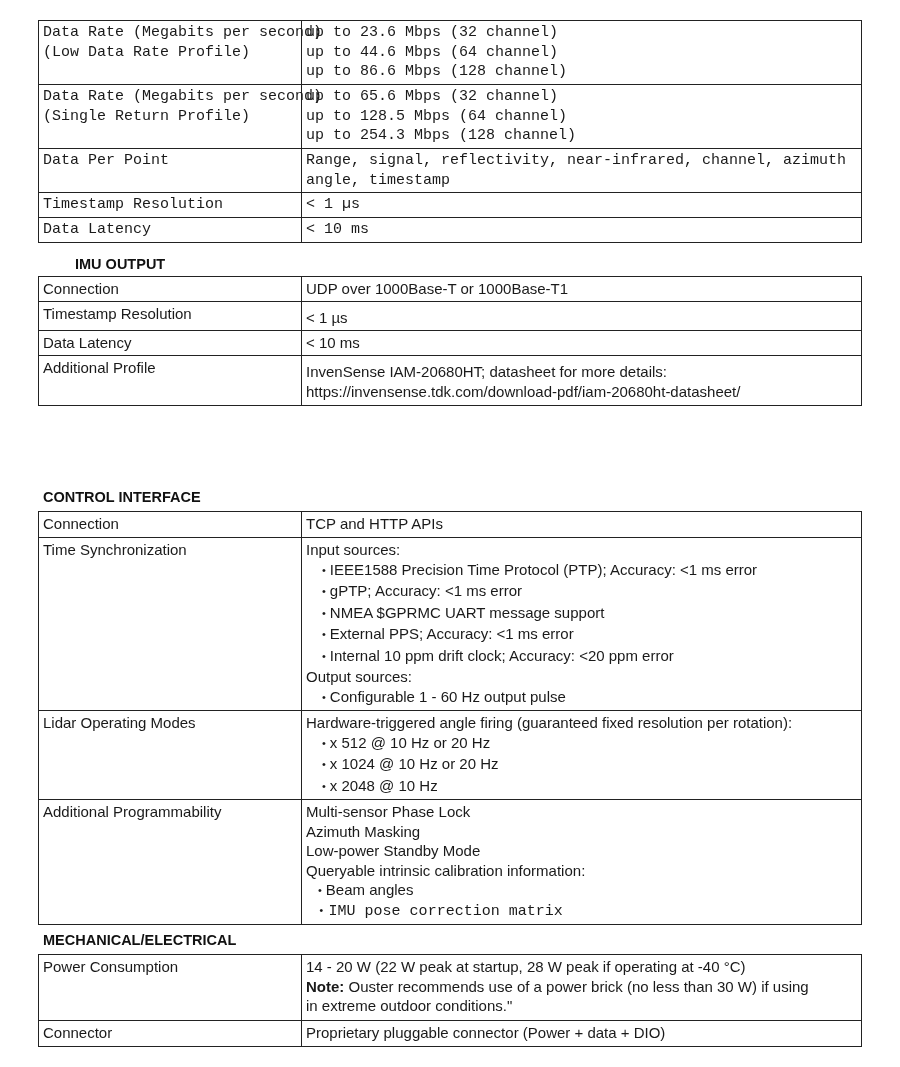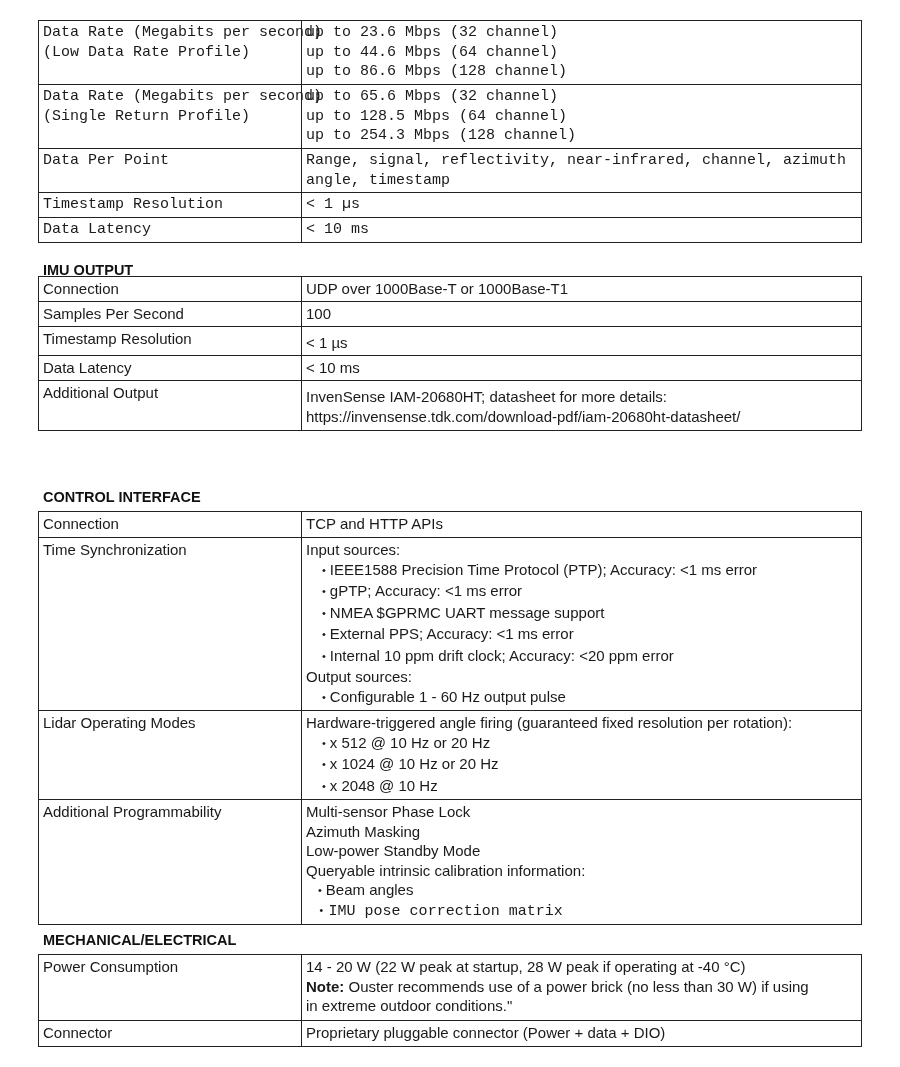--- a/index.html
+++ b/index.html
@@ -62,41 +62,37 @@
     <td class="label">Timestamp Resolution</td>
     <td>&lt; 1 µs</td>
   </tr>
   <tr style="height:25px;">
     <td class="label">Data Latency</td>
     <td>&lt; 10 ms</td>
   </tr>
 </tbody>
   </table>
 
-<div class="section-title" style="top:262px;">IMU OUTPUT</div>
+<div class="section-title" style="top:256px;margin-left:32px;">IMU OUTPUT</div>
 <table class="spec" style="top:276px;">
   <tbody>
       <tr style="height:25px;">
     <td class="label">Connection</td>
     <td>UDP over 1000Base-T or 1000Base-T1</td>
-  </tr>
-  <tr style="height:25px;">
-    <td class="label">Samples Per Second</td>
-    <td>100</td>
   </tr>
   <tr style="height:29px;">
     <td class="label">Timestamp Resolution</td>
     <td style="padding-top:6px;">&lt; 1 µs</td>
   </tr>
   <tr style="height:25px;">
     <td class="label">Data Latency</td>
     <td>&lt; 10 ms</td>
   </tr>
   <tr style="height:50px;">
-    <td class="label">Additional Output</td>
+    <td class="label">Additional Profile</td>
     <td style="padding-top:6px;">
       <span class="line">InvenSense IAM-20680HT; datasheet for more details:</span>
       <span class="line">https://invensense.tdk.com/download-pdf/iam-20680ht-datasheet/</span>
     </td>
   </tr>
 </tbody>
   </table>
 
 <div class="section-title" style="top:489px;">CONTROL INTERFACE</div>
 <table class="spec" style="top:511px;">

